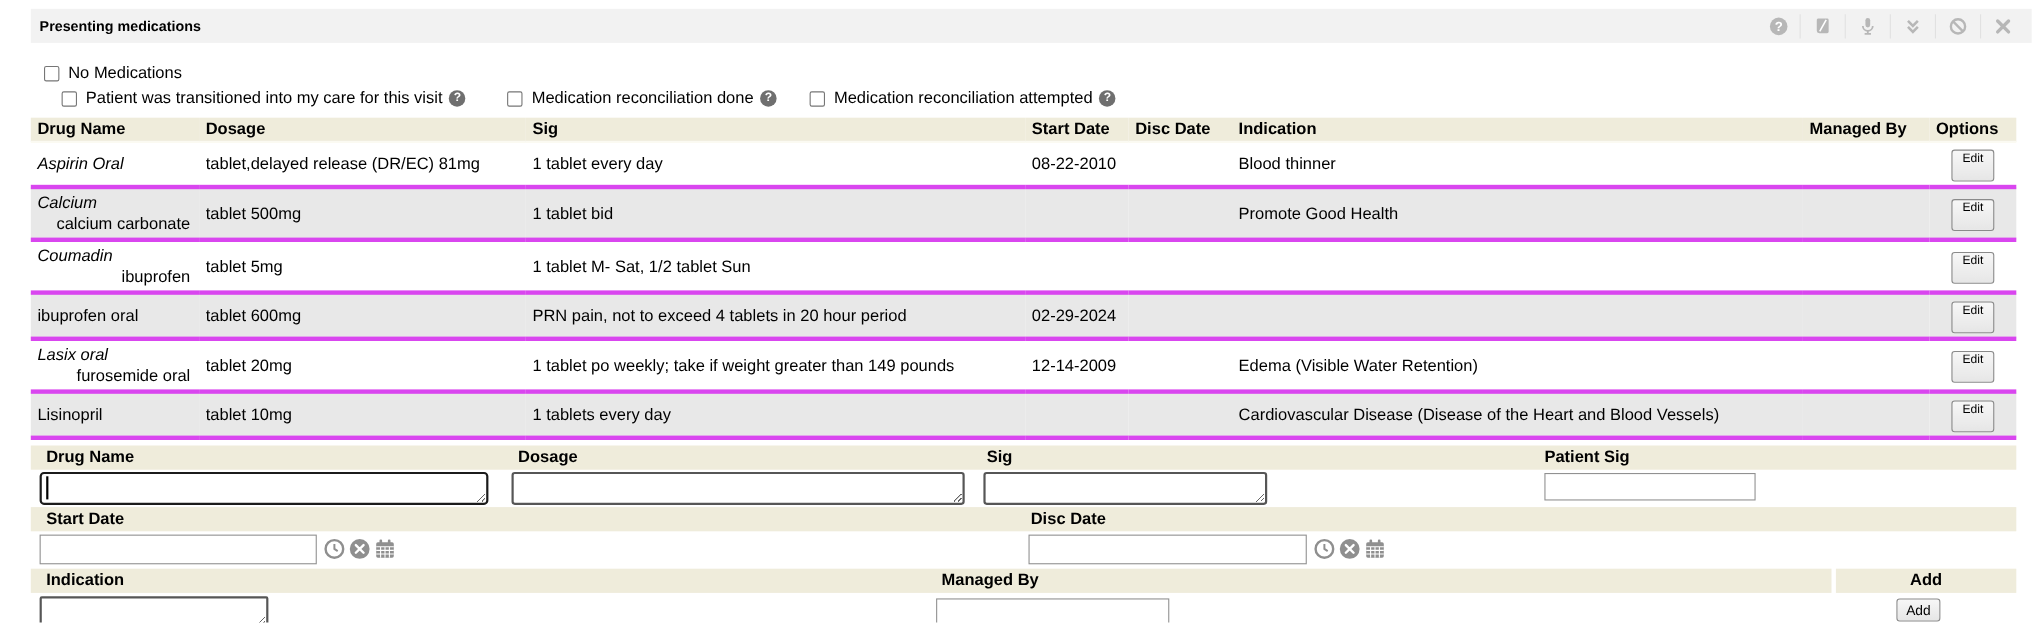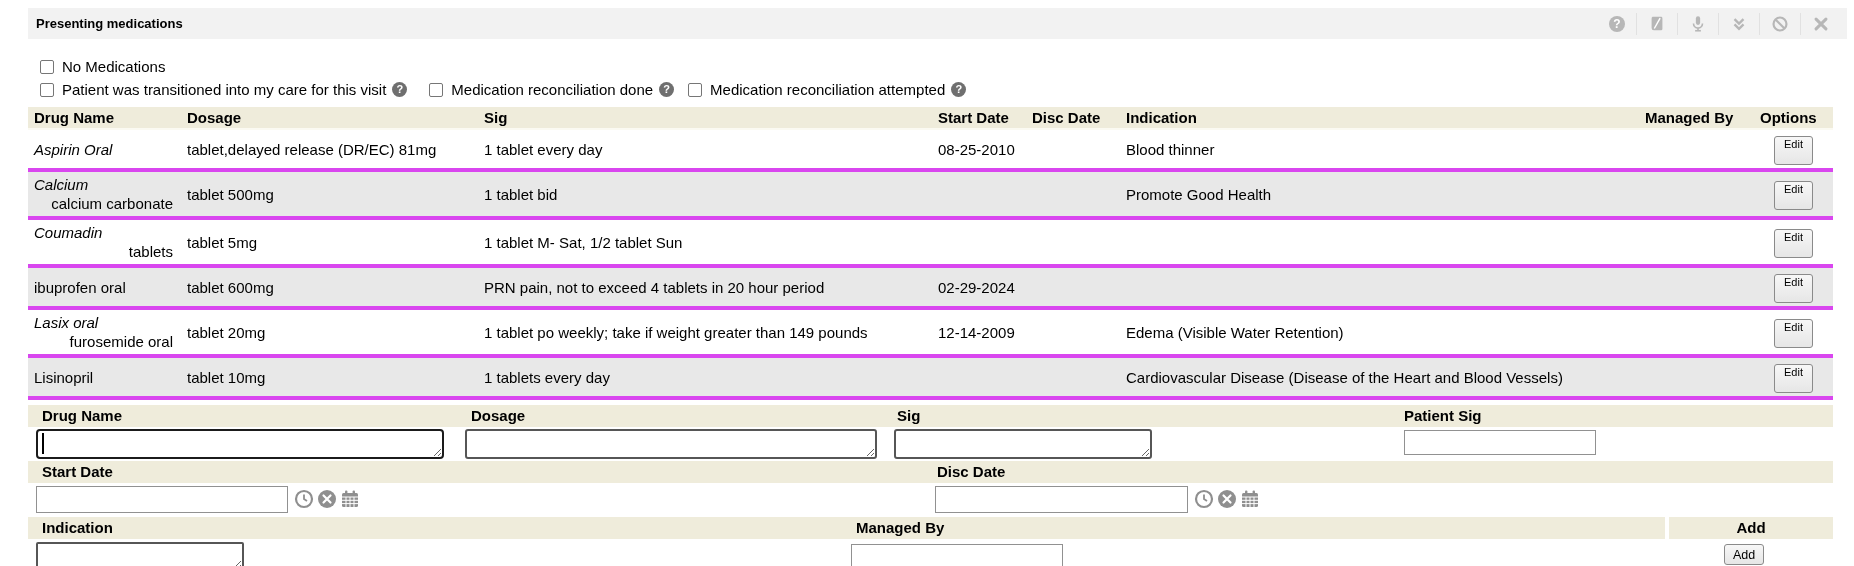--- a/index.html
+++ b/index.html
@@ -16,21 +16,21 @@
            border-left:1px solid #e1e1e1; height:22px; cursor:pointer; }
   .tool:first-child { border-left:none; }
   .qball { display:inline-flex; align-items:center; justify-content:center;
            width:16px; height:16px; border-radius:50%; background:#b7b7b7;
            color:#fff; font-weight:bold; font-size:12px; line-height:1; }
 
   
   .cbrow { display:flex; align-items:center; margin-left:12px; }
   .cbrow1 { margin-top:18px; height:19px; }
   .cbrow2 { margin-top:4px; height:19px; margin-bottom:8px; }
-  .cbgroup { display:flex; align-items:center; }
+  .cbgroup { display:flex; align-items:center;margin-left:16px; }
   .cbx { width:14px; height:14px; border:1px solid #767676; border-radius:2px;
          background:#fff; display:inline-block; flex:0 0 auto; }
   .cblabel { margin-left:8px; margin-right:6px; }
   .helpq { display:inline-flex; align-items:center; justify-content:center;
            width:15px; height:15px; border-radius:50%; background:#6f6f6f;
            color:#fff; font-weight:bold; font-size:11px; line-height:1; cursor:pointer; }
   .gap1 { width:22px; } .gap2 { width:14px; }
 
   
   table.meds { border-collapse:collapse; table-layout:fixed; width:1805px; }
@@ -177,21 +177,21 @@
         <th>Options</th>
       </tr>
     </thead>
     <tbody>
       <tr class="row">
         <td>
             <div class="brand it">Aspirin Oral</div>
           </td>
         <td>tablet,delayed release (DR/EC) 81mg</td>
         <td>1 tablet every day</td>
-        <td>08-25-2010</td>
+        <td>08-22-2010</td>
         <td></td>
         <td>Blood thinner</td>
         <td></td>
         <td class="c-opt"><button class="edit">Edit</button></td>
       </tr>
       <tr class="row alt">
         <td>
             <div class="brand it">Calcium</div>
             <div class="generic">calcium carbonate</div>
           </td>
@@ -199,21 +199,21 @@
         <td>1 tablet bid</td>
         <td></td>
         <td></td>
         <td>Promote Good Health</td>
         <td></td>
         <td class="c-opt"><button class="edit">Edit</button></td>
       </tr>
       <tr class="row">
         <td>
             <div class="brand it">Coumadin</div>
-            <div class="generic">tablets</div>
+            <div class="generic">ibuprofen</div>
           </td>
         <td>tablet 5mg</td>
         <td>1 tablet M- Sat, 1/2 tablet Sun</td>
         <td></td>
         <td></td>
         <td></td>
         <td></td>
         <td class="c-opt"><button class="edit">Edit</button></td>
       </tr>
       <tr class="row alt">

